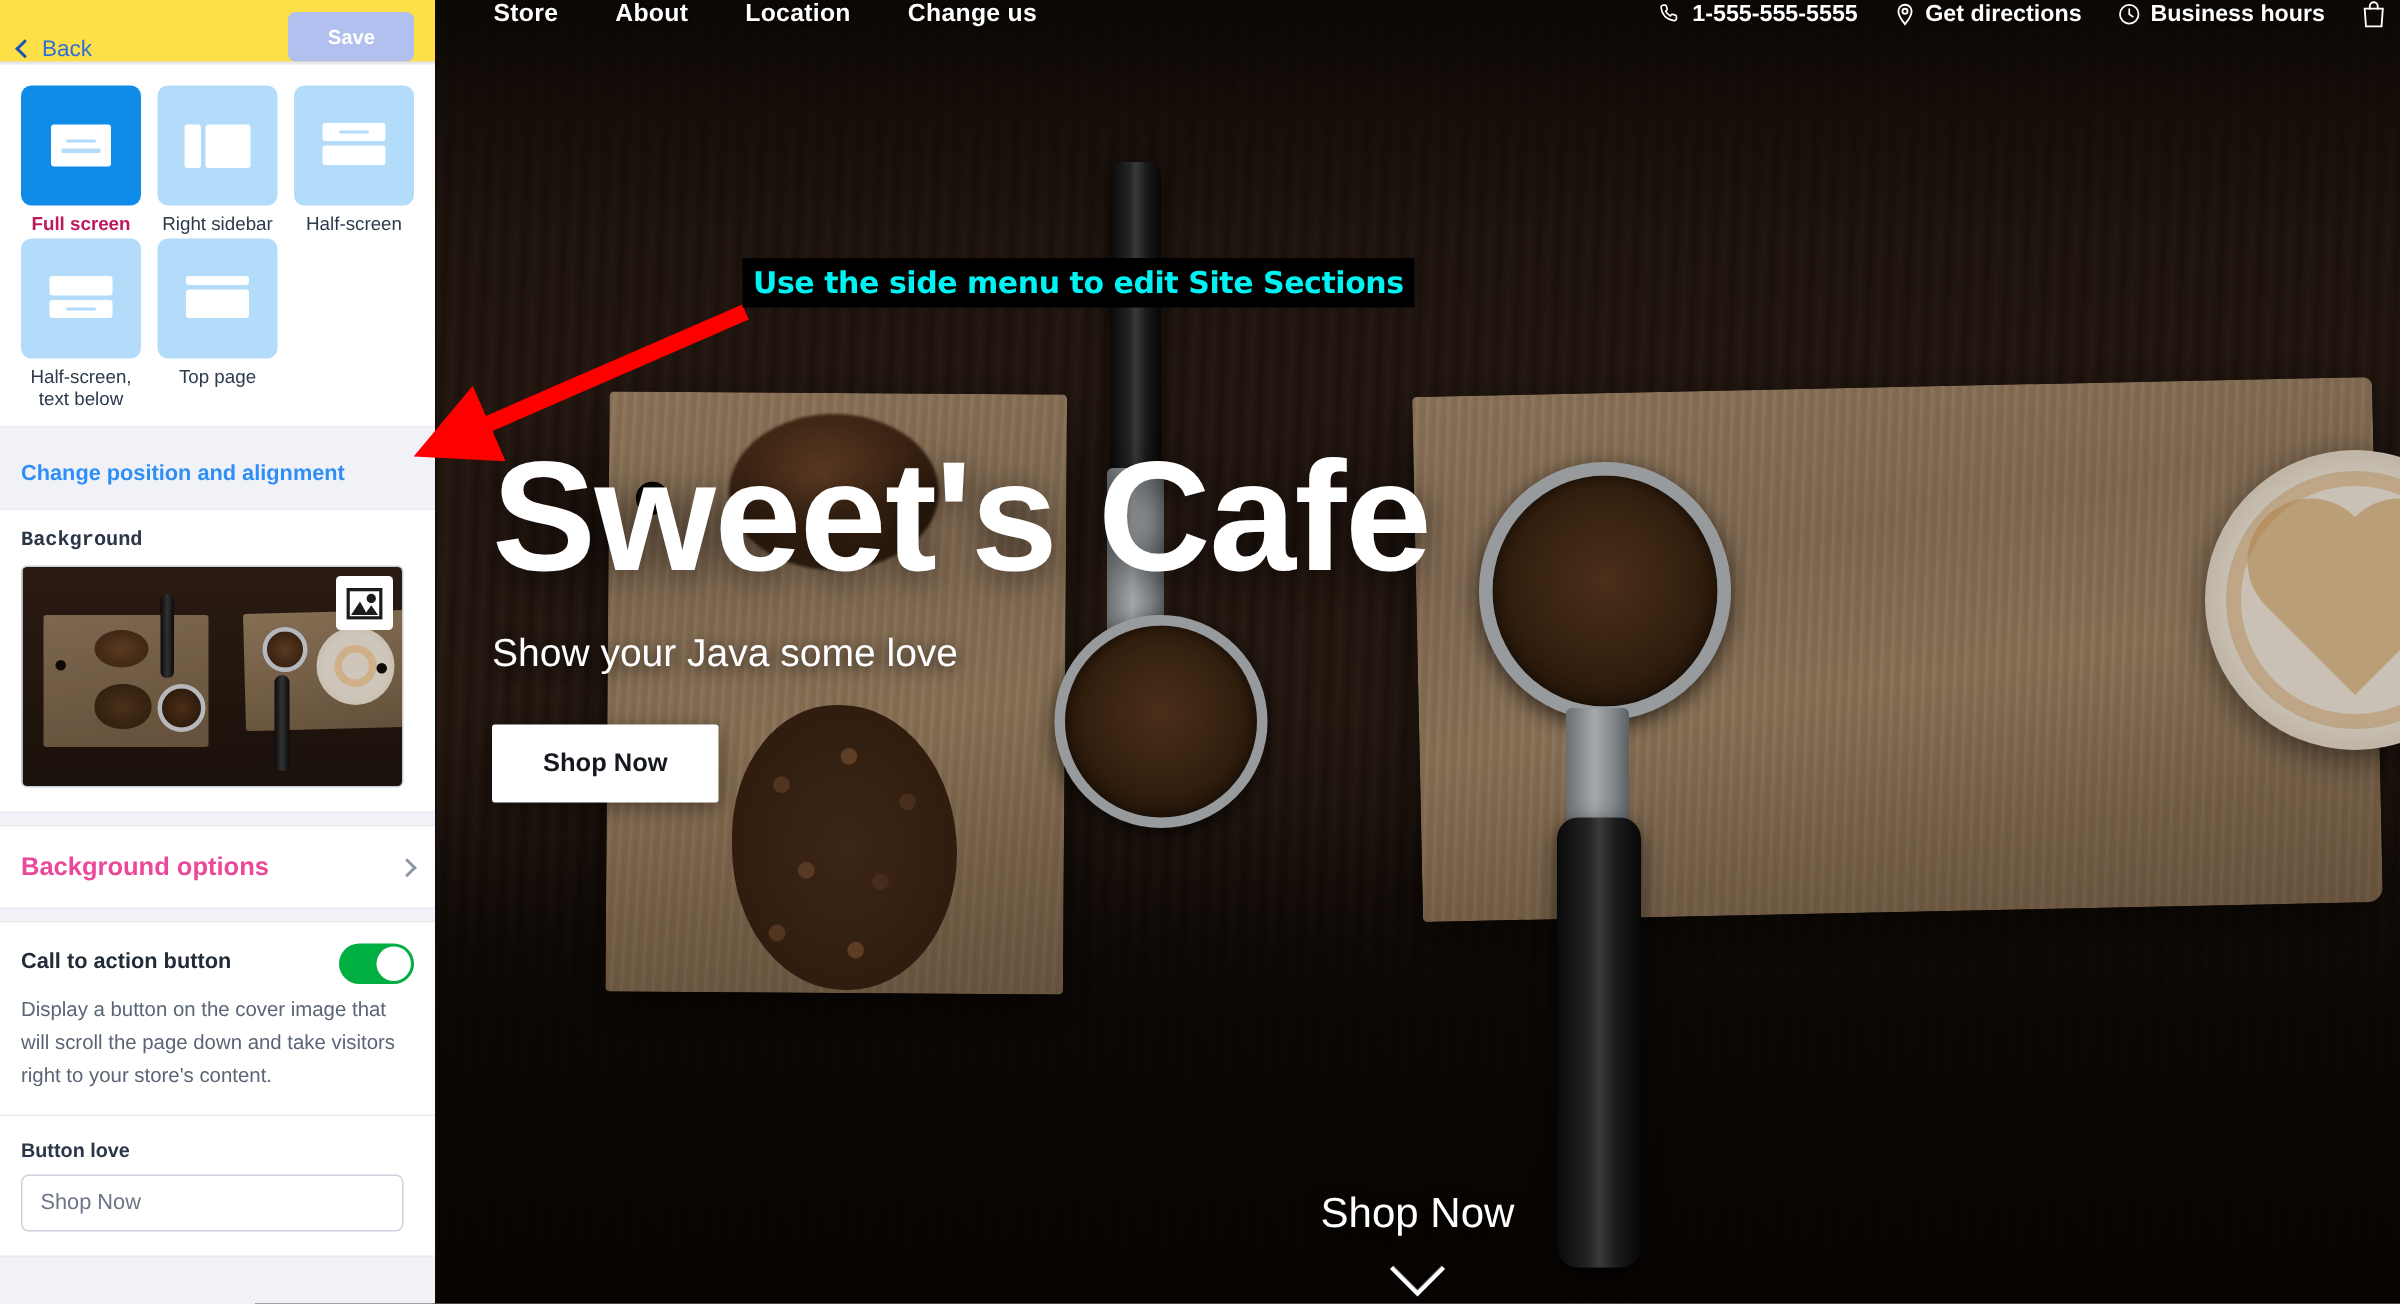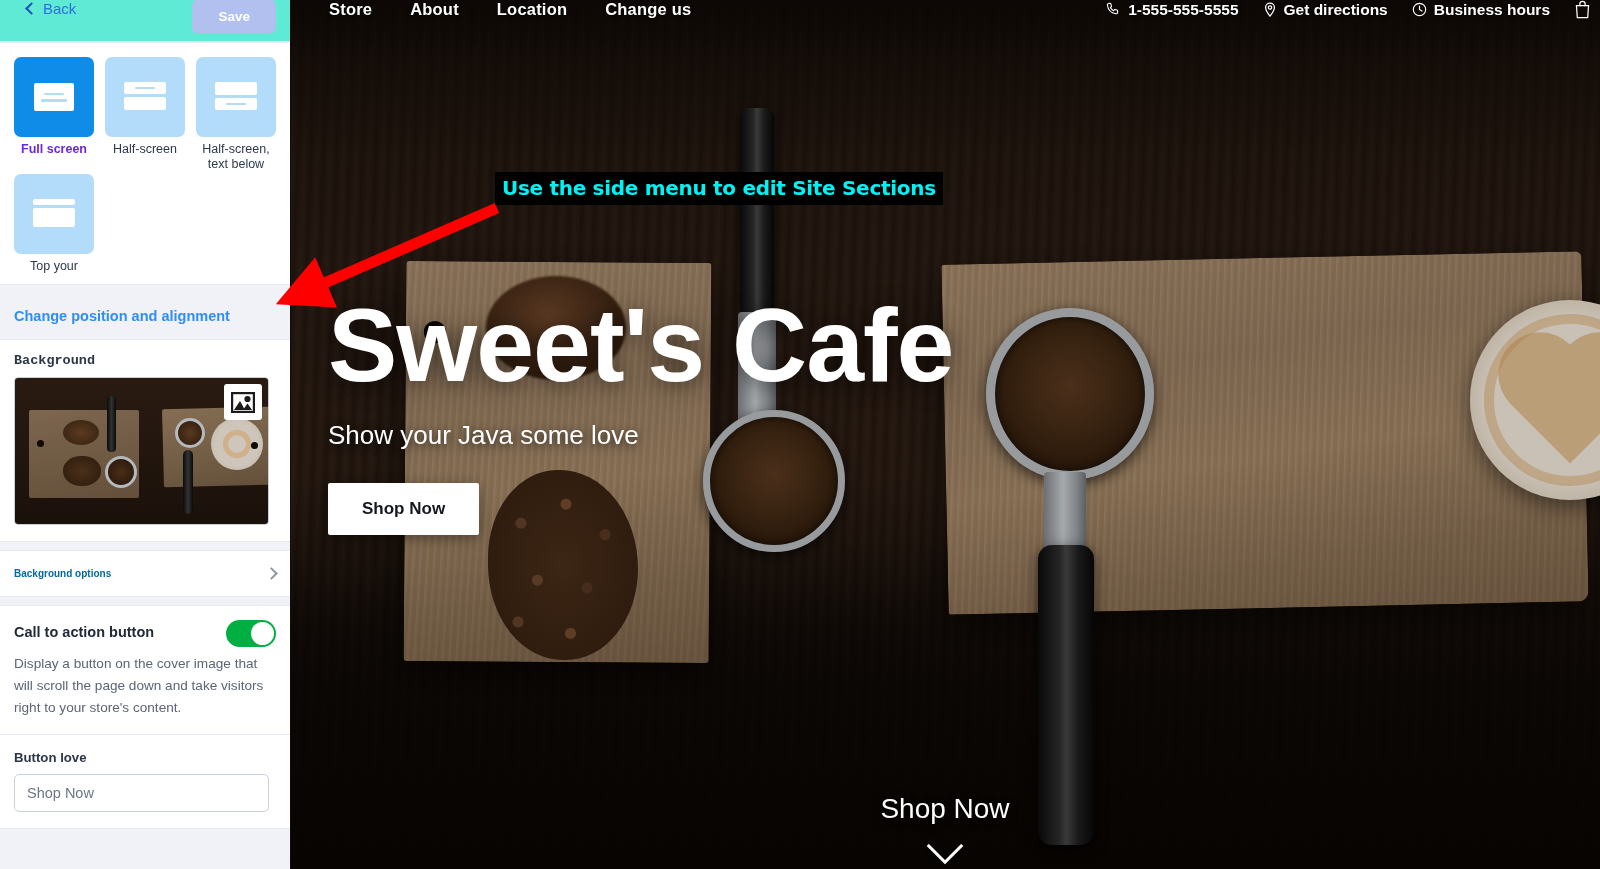--- a/index.html
+++ b/index.html
@@ -11,23 +11,23 @@
   }
 
   
   #editor-panel{
     position:absolute; left:0; top:0; width:290px; height:869px;
     background:#f0f2f7;
     overflow:hidden;
     z-index:20;
   }
   #panel-header{
-    height:42px; background:#5eead4;
-    display:flex; align-items:flex-start; justify-content:space-between;
-    padding:0 14px 0 24px;
+    height:42px; background:#fde047;
+    display:flex; align-items:flex-end; justify-content:space-between;
+    padding:0 14px 0 9px;
     border-bottom:1px solid #e3e6ec;
   }
   .back-link{
     display:flex; align-items:center; gap:5px;
     color:#1d62d6; font-size:15px; cursor:pointer;
   }
   .chev-left{
     display:inline-block; width:9px; height:9px;
     border-left:2.4px solid #1d4fb5; border-bottom:2.4px solid #1d4fb5;
     transform:rotate(45deg); margin-left:3px; margin-right:2px;
@@ -56,21 +56,21 @@
   .layout-item{ text-align:center; cursor:pointer; }
   .layout-thumb{
     width:80px; height:80px; border-radius:7px;
     background:#b3dcfa;
     display:flex; align-items:center; justify-content:center;
     margin:0 auto 5px auto;
     position:relative;
   }
   .layout-thumb.selected{ background:#0f8ce8; }
   .layout-caption{ font-size:12.5px; color:#2c3a4b; line-height:15px; }
-  .layout-item.selected .layout-caption{ color:#6d28d9; font-weight:600; }
+  .layout-item.selected .layout-caption{ color:#be185d; font-weight:600; }
 
   
   .g-full{ width:40px;height:28px;background:#fff;border-radius:2px;
            display:flex;flex-direction:column;justify-content:center;align-items:center;gap:4px;}
   .g-full i{ display:block;background:#b3dcfa;height:2.5px;border-radius:1px;}
   .g-full i.l1{width:20px;} .g-full i.l2{width:26px;}
 
   .g-split{ width:44px;height:29px;display:flex;gap:3px;}
   .g-split span{ background:#fff;border-radius:2px;}
 
@@ -103,21 +103,21 @@
     position:absolute; right:6px; top:6px;
     width:38px;height:36px;background:#fff;border-radius:3px;
     display:flex;align-items:center;justify-content:center;
   }
 
   
   #bgopts-card{
     padding:17px 14px; display:flex; align-items:center; justify-content:space-between;
     cursor:pointer;
   }
-  .row-title{ font-size:10px; font-weight:600; color:#0369a1; }
+  .row-title{ font-size:17px; font-weight:600; color:#ec4899; }
   .chev-right{
     display:inline-block; width:9px;height:9px;
     border-right:2px solid #8d97a5;border-top:2px solid #8d97a5;
     transform:rotate(45deg);
   }
 
   
   #cta-card{ padding:0; }
   .cta-top{ padding:14px 14px 6px 14px; display:flex;align-items:flex-start;justify-content:space-between; }
   .cta-title{ font-size:14.5px;font-weight:700;color:#222b38; padding-top:4px;}
@@ -327,20 +327,29 @@
       <div class="layout-item selected">
         <div class="layout-thumb selected">
           <div class="g-full">
               <i class="l1"></i>
               <i class="l2"></i>
             </div>
         </div>
         <div class="layout-caption">Full screen</div>
       </div>
 
+      <div class="layout-item">
+        <div class="layout-thumb">
+          <div class="g-split">
+              <span style="width:11px;height:29px;"></span>
+              <span style="width:30px;height:29px;"></span>
+            </div>
+        </div>
+        <div class="layout-caption">Right sidebar</div>
+      </div>
 
 
       <div class="layout-item">
         <div class="layout-thumb">
           <div class="g-half">
             <span style="height:12px;display:flex;align-items:center;justify-content:center;">
               <i class="mini-line" style="width:20px;display:block;"></i>
             </span>
             <span style="height:13px;"></span>
           </div>
@@ -361,21 +370,21 @@
 text below</div>
       </div>
 
       <div class="layout-item">
         <div class="layout-thumb">
           <div class="g-topmenu">
             <span style="height:6px;"></span>
             <span style="height:19px;"></span>
           </div>
         </div>
-        <div class="layout-caption">Top your</div>
+        <div class="layout-caption">Top page</div>
       </div>
 
     </div>
   </div>
 
   <div id="position-row">
     <span class="link-blue" style="padding-left:10px;">Change position and alignment</span>
   </div>
 
   <div class="card" id="background-card">

